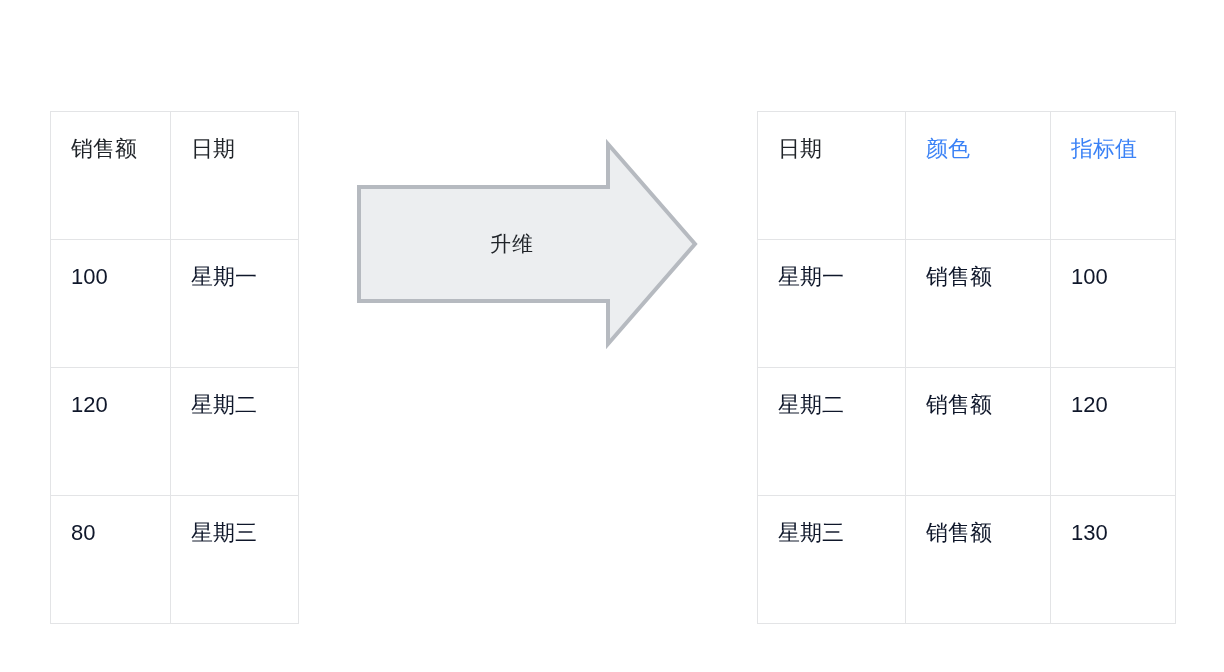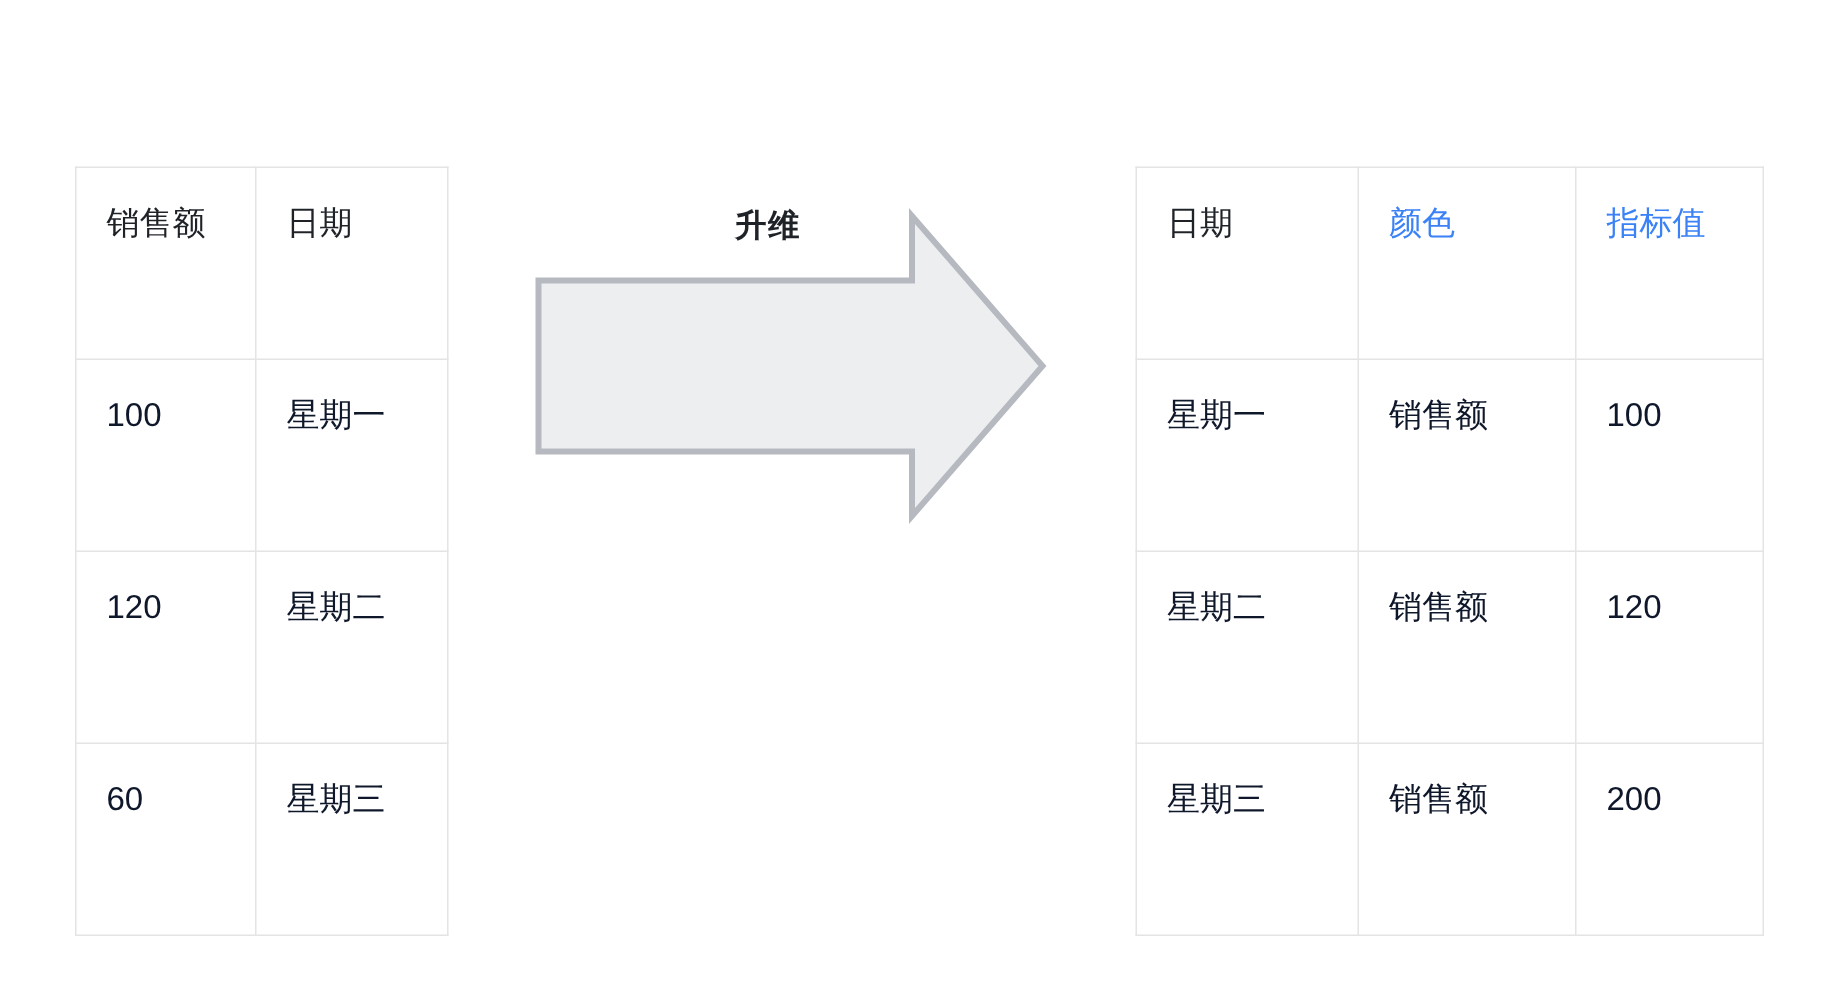--- a/index.html
+++ b/index.html
@@ -82,27 +82,26 @@
     width: 350px;
     height: 216px;
   }
   #arrow-label {
     position: absolute;
     left: 352px;
     top: 136px;
     width: 320px;
     height: 216px;
     display: flex;
-    align-items: flex-start;
+    align-items: center;
     justify-content: center;
     font-size: 21px;
     color: #1f2328;
     letter-spacing: 1px;
     pointer-events: none;
-    font-weight: bold;
   }
 </style>
 </head>
 <body>
 
 <div class="canvas">
 
   <table class="data-table" id="table-left">
     <colgroup>
       <col class="c0">
@@ -115,21 +114,21 @@
       </tr>
       <tr>
         <td>100</td>
         <td>星期一</td>
       </tr>
       <tr>
         <td>120</td>
         <td>星期二</td>
       </tr>
       <tr>
-        <td>60</td>
+        <td>80</td>
         <td>星期三</td>
       </tr>
     </tbody>
   </table>
 
   <div id="transform-arrow">
     <svg viewBox="0 0 350 216" xmlns="http://www.w3.org/2000/svg" aria-hidden="true">
       <polygon points="7,51 256,51 256,8 343,108 256,208 256,165 7,165" fill="#eceef0" stroke="#b6bac0" stroke-width="4" stroke-linejoin="miter"></polygon>
     </svg>
   </div>
@@ -155,18 +154,18 @@
         <td>100</td>
       </tr>
       <tr>
         <td>星期二</td>
         <td>销售额</td>
         <td>120</td>
       </tr>
       <tr>
         <td>星期三</td>
         <td>销售额</td>
-        <td>200</td>
+        <td>130</td>
       </tr>
     </tbody>
   </table>
 
 </div>
 
 </body></html>

